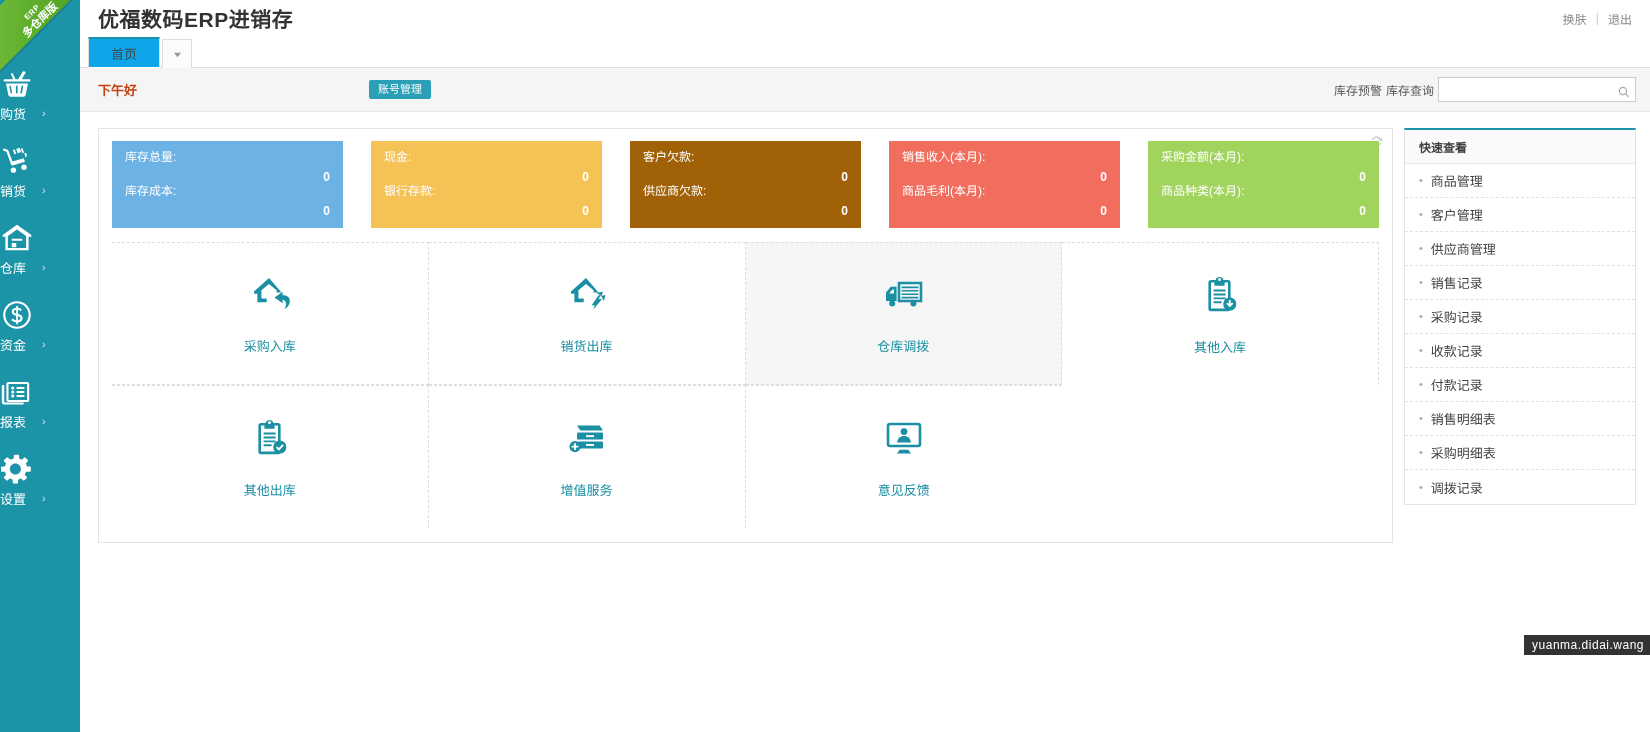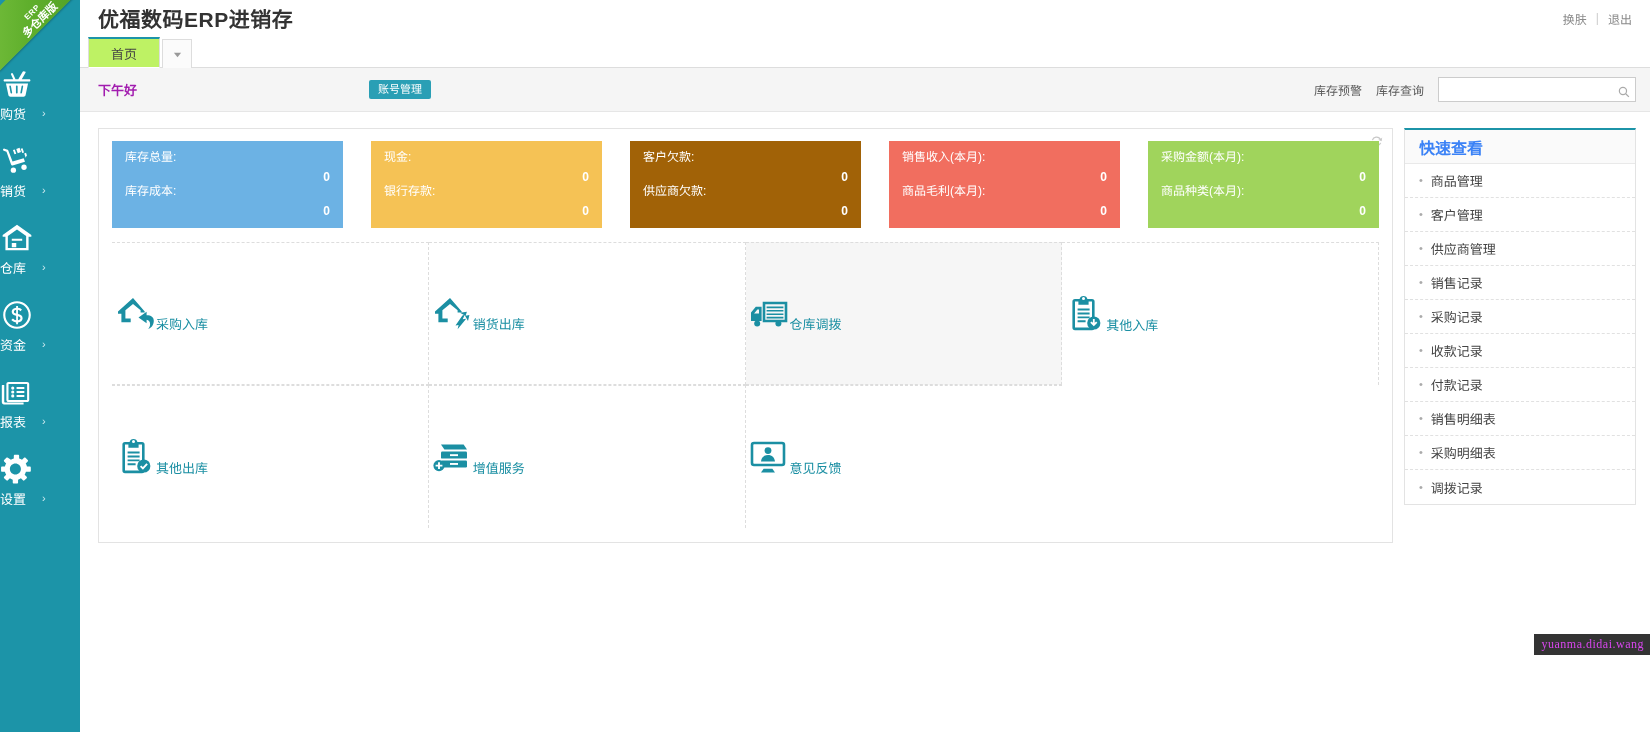--- a/index.html
+++ b/index.html
@@ -61,44 +61,44 @@
   .top-sep { color: #ccc; }
 
   
   .tabstrip {
     height: 32px; display: flex; align-items: flex-end;
     padding-left: 8px; border-bottom: 1px solid #ddd; background: #fff;
   }
   .tab {
     height: 31px; min-width: 72px; padding: 0 16px;
     display: flex; align-items: center; justify-content: center;
-    font-size: 13px; color: #444; background: #bef264;
+    font-size: 13px; color: #444; background: #0ea5e9;
     border: 1px solid #ddd; border-bottom: 1px solid #fff;
     border-top: 2px solid #1c94a8; cursor: pointer; position: relative; top: 1px; margin-top: 44px;
   }
   .tab-caret {
     width: 30px; height: 29px; margin-left: 2px; background: #fbfbfb;
     border: 1px solid #ddd; border-bottom: none;
     display: flex; align-items: center; justify-content: center;
     cursor: pointer; position: relative; top: 1px;
   }
   .tab-caret svg { width: 9px; height: 9px; fill: #999; }
 
   
   .greetbar {
     height: 44px; background: #f5f5f5; border-bottom: 1px solid #e6e6e6;
     display: flex; align-items: center; padding: 0 14px 0 18px; position: relative;
   }
-  .greet { font-size: 13px; color: #a21caf; font-weight: bold; }
+  .greet { font-size: 13px; color: #c2410c; font-weight: bold; }
   .acct-badge {
     margin-left: 232px; background: #2a9fb5; color: #fff; font-size: 11px;
     padding: 3px 9px; border-radius: 2px; cursor: pointer; line-height: 13px;
   }
   .greet-right {
-    margin-left: auto; display: flex; align-items: center; gap: 14px;
+    margin-left: auto; display: flex; align-items: center; gap: 4px;
   }
   .greet-link { font-size: 12px; color: #5a5a5a; cursor: pointer; white-space: nowrap; }
   .searchwrap { position: relative; }
   .searchbox {
     width: 198px; height: 25px; border: 1px solid #ccc; background: #fff;
     font-size: 12px; padding: 0 24px 0 7px; color: #333; outline: none;
     font-family: "Liberation Sans", sans-serif;
   }
   .search-ico {
     position: absolute; right: 6px; top: 50%; transform: translateY(-50%);
@@ -126,55 +126,55 @@
   .stat-row {
     display: flex; justify-content: space-between; align-items: flex-start;
     font-size: 12px; line-height: 14px; height: 34px;
   }
   .stat-row .lbl { white-space: nowrap; }
   .stat-row .val { font-weight: bold; font-size: 12px; align-self: flex-end; }
 
   
   .grid { margin-top: 14px; display: grid; grid-template-columns: repeat(4, 1fr); }
   .cell {
-    height: 143px; display: flex; flex-direction: row;
-    align-items: center; cursor: pointer;
+    height: 143px; display: flex; flex-direction: column;
+    align-items: center; justify-content: center; cursor: pointer;
     border-right: 1px dashed #ddd; border-bottom: 1px dashed #ddd;
     border-top: 1px dashed #ddd;
   }
   .cell.r2 { border-bottom: none; }
   .cell.c4 { border-right: none; }
   .cell.active { background: #f6f6f6; }
   .cell-ico { width: 44px; height: 44px; display: block; }
   .cell-ico svg { width: 44px; height: 44px; display: block; fill: #1b8fa3; }
   .cell-label { margin-top: 20px; font-size: 13px; color: #1b8fa3; }
 
   
   .quick {
     width: 232px; min-width: 232px; border: 1px solid #e3e3e3;
     border-top: 2px solid #1c94a8; background: #fff;
   }
   .quick-head {
     height: 34px; display: flex; align-items: center; padding: 0 14px;
-    font-size: 16px; font-weight: bold; color: #3b82f6;
+    font-size: 12px; font-weight: bold; color: #404040;
     background: #fafafa; border-bottom: 1px solid #e9e9e9;
   }
   .quick-item {
     height: 34px; display: flex; align-items: center; gap: 8px;
     padding: 0 14px; font-size: 13px; color: #444;
     border-bottom: 1px dashed #e1e1e1; cursor: pointer;
   }
   .quick-item:last-child { border-bottom: none; }
   .dot { color: #aaa; font-size: 11px; line-height: 1; }
 
   
   .watermark {
     position: absolute; right: 0; bottom: 0;
-    background: #333; color: #d946ef; font-size: 12px;
-    font-family: Liberation Serif, serif;
+    background: #333; color: #ffffff; font-size: 12px;
+    font-family: Liberation Sans, sans-serif;
     letter-spacing: .5px; padding: 3px 6px 3px 8px;
   }
 </style>
 </head>
 <body>
 
 <div id="app">
 
   <aside class="sidebar">
     <div class="ribbon">

